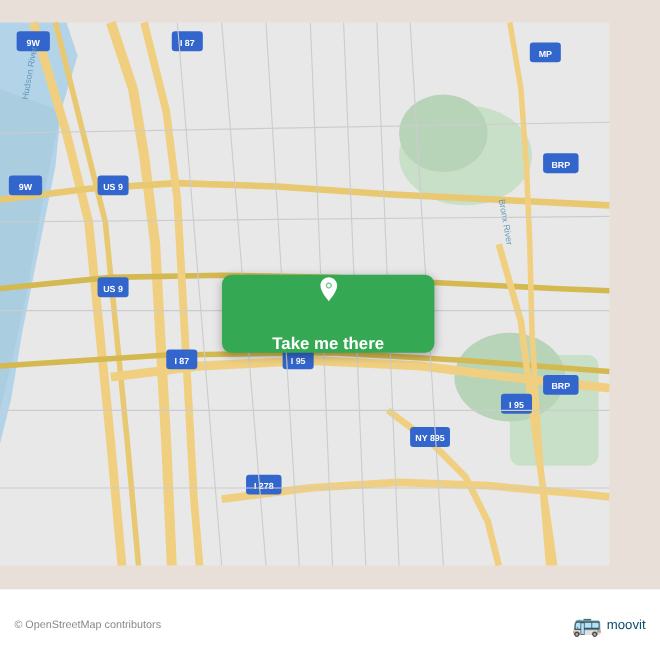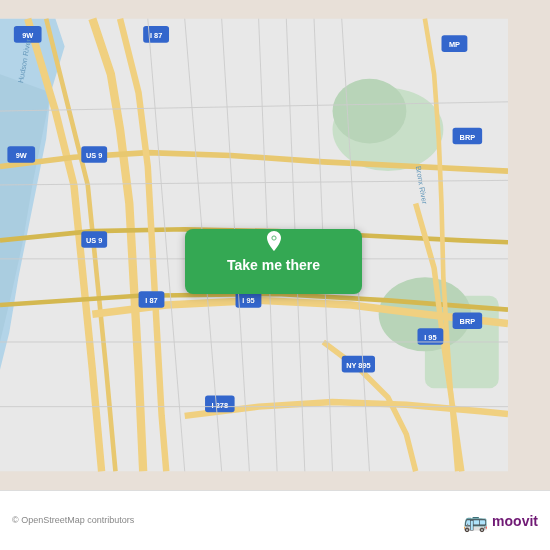--- a/index.html
+++ b/index.html
@@ -35,21 +35,21 @@
       left: 185px;
       width: 177px;
       height: 65px;
       background: #34A853;
       border: none;
       border-radius: 8px;
       cursor: pointer;
       display: flex;
       flex-direction: column;
       align-items: center;
-      justify-content: flex-start;
+      justify-content: space-between;
       gap: 4px;
       box-shadow: 0 2px 8px rgba(0,0,0,0.3);
     }
 
     #take-me-there-btn .pin-icon {
       width: 24px;
       height: 24px;
     }
 
     #take-me-there-btn .btn-label {
@@ -95,23 +95,23 @@
       gap: 4px;
       flex-shrink: 0;
     }
 
     #moovit-logo .logo-icon {
       font-size: 20px;
       color: #E03527;
     }
 
     #moovit-logo .logo-text {
-      font-size: 14px;
-      font-weight: bold;
-      color: #701a75;
+      font-size: 11px;
+      font-weight: normal;
+      color: #0c4a6e;
     }
   </style>
 </head>
 <body>
 
 <div id="map-container">
   <svg id="map-svg" viewBox="0 0 550 490" xmlns="http://www.w3.org/2000/svg">
 
     <rect width="550" height="490" fill="#e8e8e8"></rect>
 

